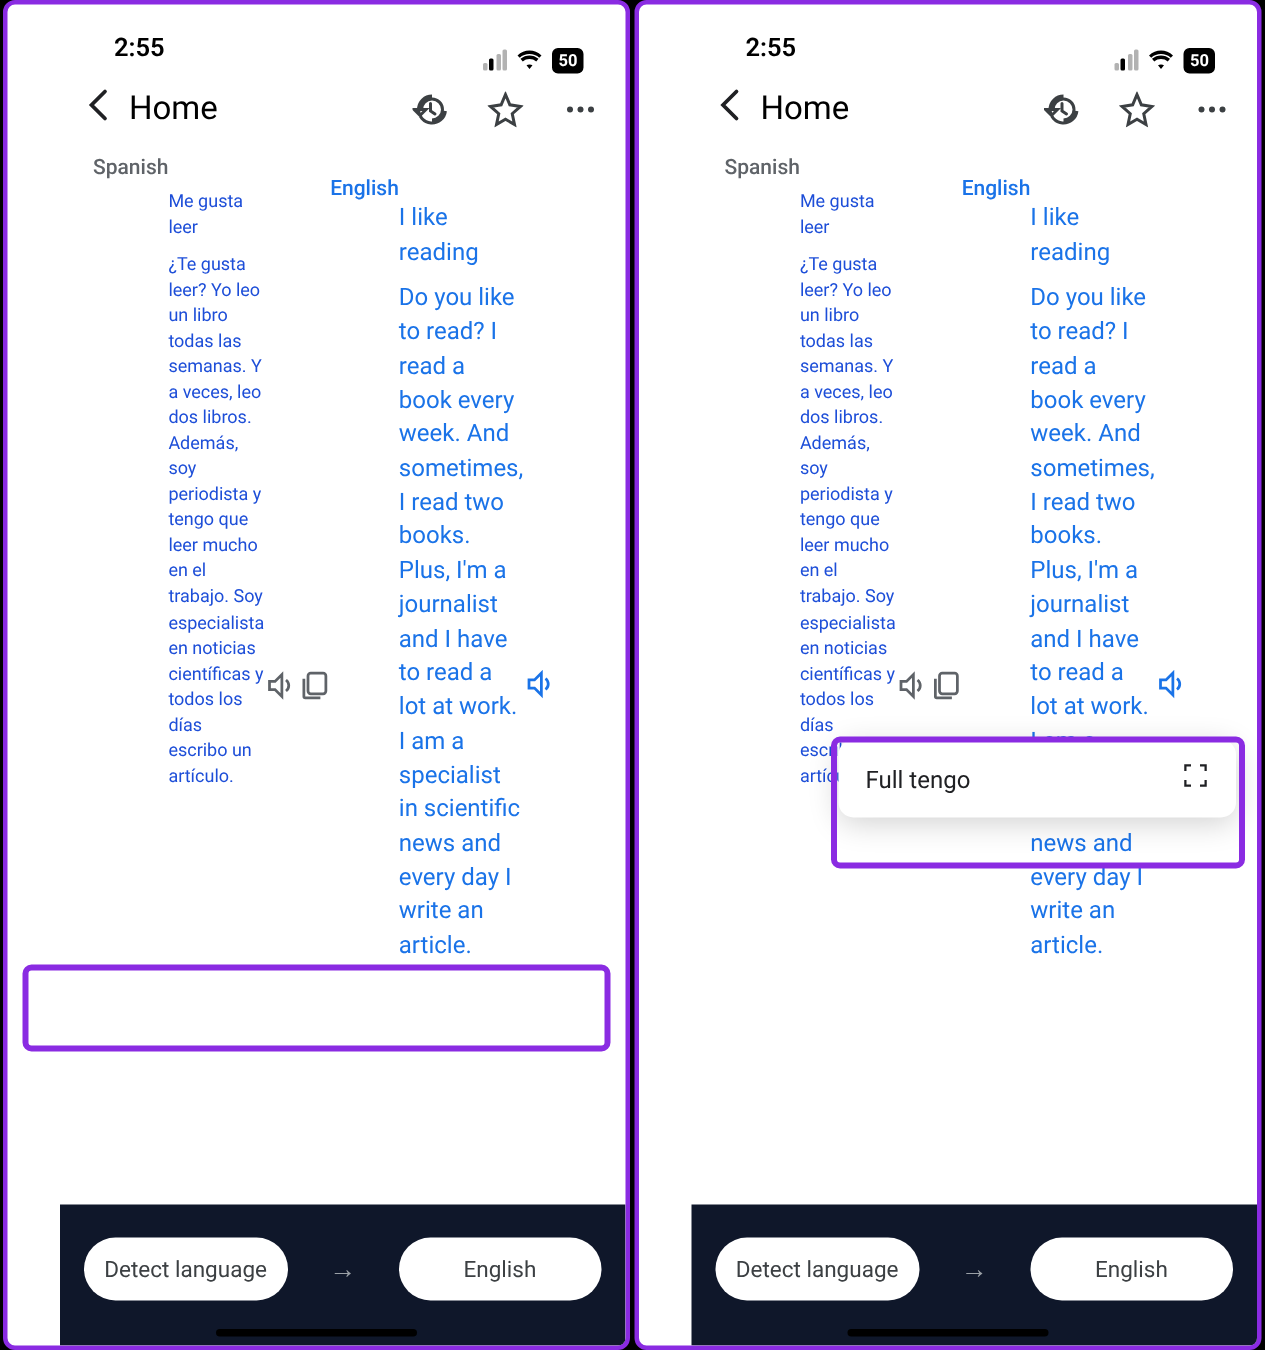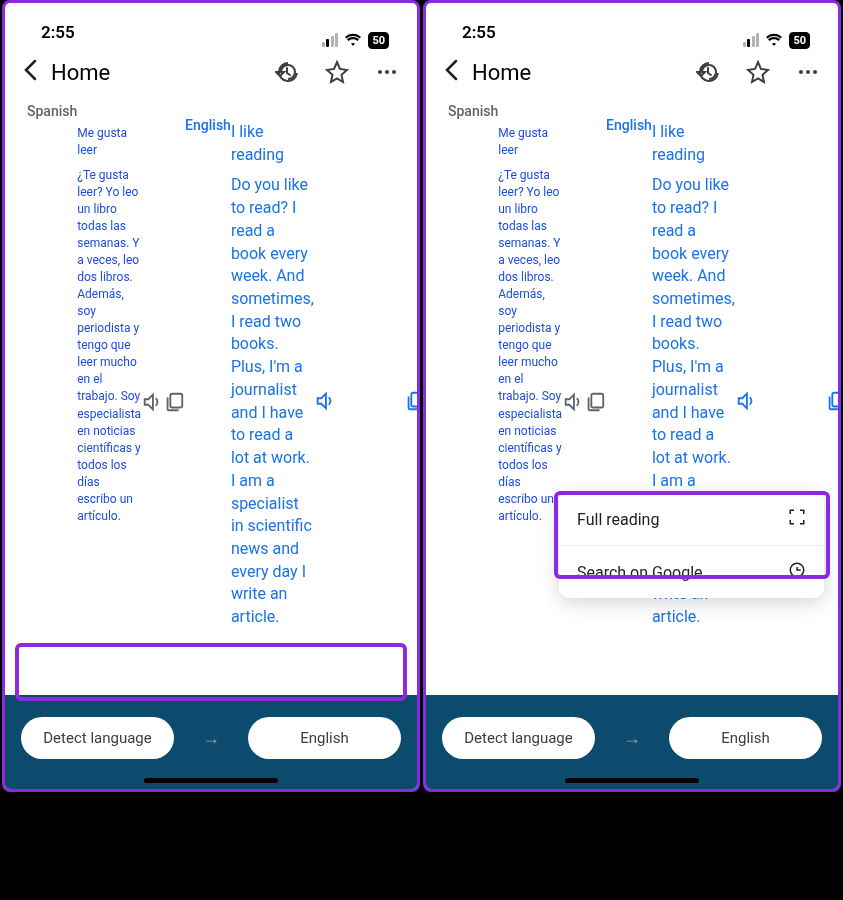--- a/index.html
+++ b/index.html
@@ -9,28 +9,29 @@
   display: flex;
   justify-content: center;
   align-items: flex-start;
   gap: 3px;
   padding: 0;
   width: 843px;
   height: 900px;
 }
 .phone {
   width: 418px;
-  height: 792px;
+  height: 900px;
   background: #fff;
   border: 3px solid #8a2be2;
   border-radius: 8px;
   position: relative;
   display: flex;
   flex-direction: column;
   overflow: hidden;
+  padding-left: 35px;
 }
 
 .status-bar {
   display: flex;
   justify-content: space-between;
   align-items: center;
   padding: 12px 28px 0 36px;
   height: 46px;
   font-weight: 600;
   font-size: 17px;
@@ -56,21 +57,21 @@
 .header-actions { display:flex; gap:26px; align-items:center; }
 .icon-btn { cursor:pointer; display:flex; }
 
 .content { padding: 2px 22px 0; flex:1; display:flex; flex-direction:row; }
 .lang-label { font-size:14px; color:#5f6368; font-weight:500; margin-top:8px; }
 .source-text { margin-top:30px; font-size:12px; line-height:1.42; color:#1d4ed8; }
 .source-text p { margin-bottom:8px; }
 .source-icons { display:flex; justify-content:space-between; align-items:center; margin-top:36px; color:#5f6368; }
 .divider { width:200px; height:1px; background:#c5d6f0; margin:24px auto 0; }
 .target-label { font-size:14px; color:#1a73e8; font-weight:500; margin-top:22px; }
-.target-text { margin-top:26px; font-size:16px; line-height:1.42; color:#1a73e8; }
+.target-text { margin-top:38px; font-size:16px; line-height:1.42; color:#1a73e8; }
 .target-text p { margin-bottom:8px; }
 .target-icons { display:flex; align-items:center; margin-top:34px; color:#1a73e8; gap:34px; position:relative; }
 .target-icons .sp { flex:1; }
 
 .highlight1 { position:absolute; left:10px; right:10px; border:4px solid #8a2be2; border-radius:6px; height:58px; top:640px; }
 
 .new-trans {
   align-self:flex-end;
   margin: 36px 8px 0 0;
   background:#d2e3fc;
@@ -80,21 +81,21 @@
   align-items:center;
   gap:22px;
   font-size:15px;
   color:#1a73e8;
   cursor:pointer;
   box-shadow: 0 2px 4px rgba(0,0,0,0.1);
   text-align: center;
 }
 
 .bottom {
-  background:#0c4a6e;
+  background:#0f172a;
   padding:22px 16px 30px;
   display:flex;
   align-items:center;
   gap:28px;
   margin-top: 22px;
 }
 .lang-sel {
   flex:1;
   background:#fff;
   border-radius:22px;
@@ -382,32 +383,23 @@
   </div>
 
   <div class="bottom">
     <div class="lang-sel">Detect language</div>
     <div class="arrow-swap">→</div>
     <div class="lang-sel">English</div>
   </div>
 
   <div class="dropdown">
     <div class="dropdown-item">
-      <span>Full reading</span>
+      <span>Full tengo</span>
       <span>
         <svg width="18" height="18" viewBox="0 0 24 24">
             <path d="M3 8V3h5M21 8V3h-5M3 16v5h5M21 16v5h-5" stroke="#202124" stroke-width="2" fill="none"></path>
           </svg>
       </span>
     </div>
-    <div class="dropdown-item">
-      <span>Search on Google</span>
-      <span>
-        <svg width="18" height="18" viewBox="0 0 24 24">
-            <circle cx="12" cy="12" r="9" fill="none" stroke="#202124" stroke-width="2"></circle>
-            <path d="M12 8v4h5" stroke="#202124" stroke-width="2" fill="none"></path>
-          </svg>
-      </span>
-    </div>
   </div>
   <div class="dhi"></div>
   <div class="home-indicator"></div>
 </div>
 
 </body></html>

